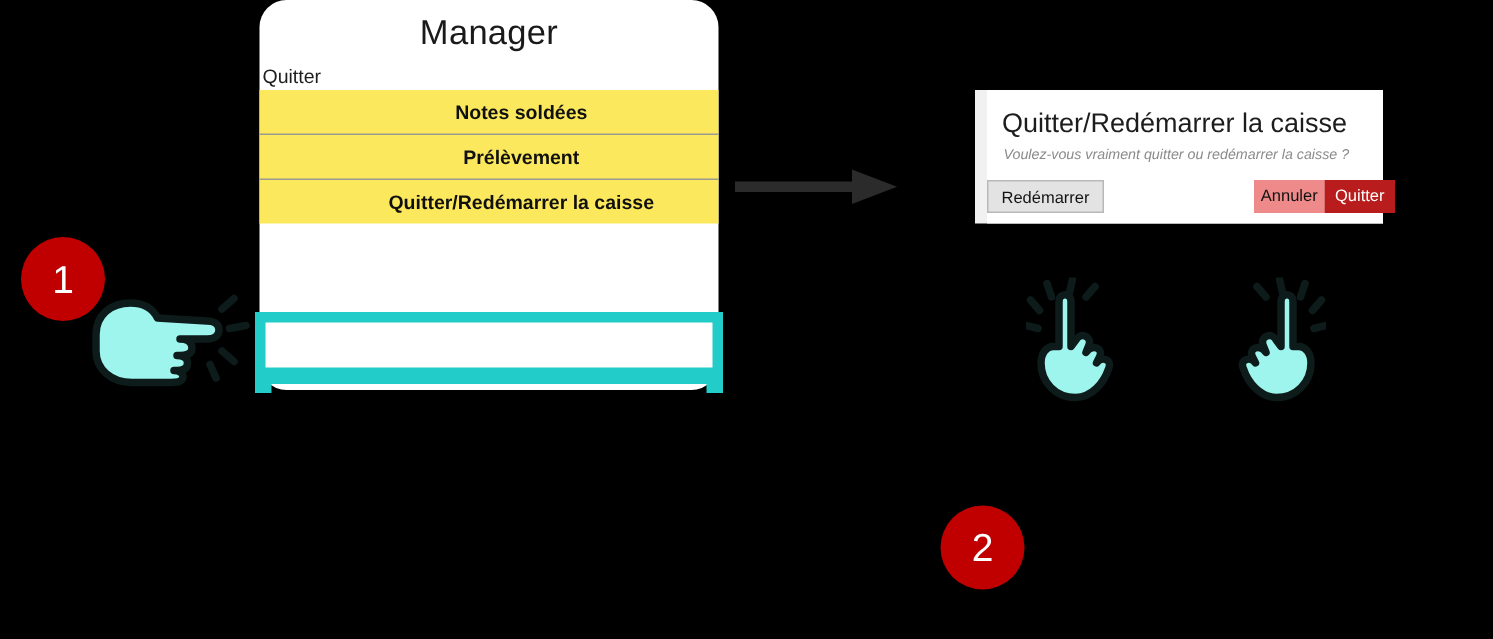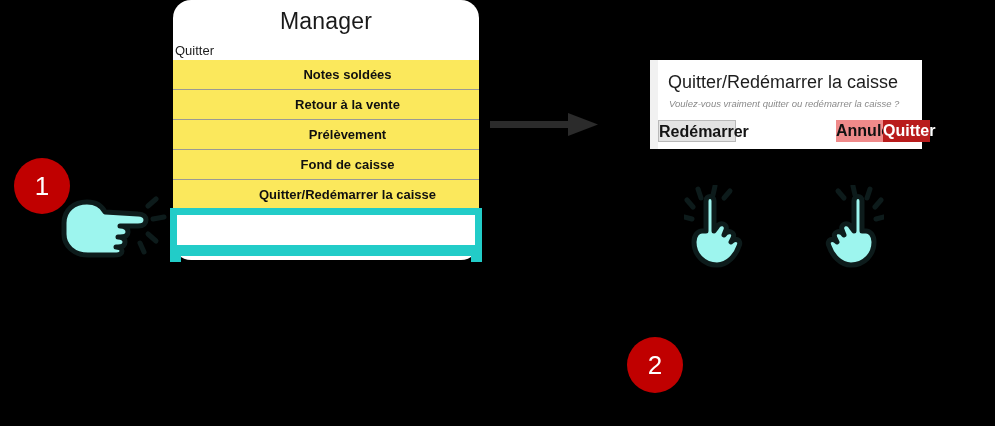--- a/index.html
+++ b/index.html
@@ -150,22 +150,22 @@
     font-size: 9.5px;
     color: #8a8a8a;
     white-space: nowrap;
     font-style: italic;
   }
   .dlg-btn {
     position: absolute;
     top: 60px;
     height: 22px;
     line-height: 22px;
-    font-size: 16px;
-    font-weight: bold;
+    font-size: 11px;
+    font-weight: normal;
     text-align: center;
     box-sizing: border-box;
   }
   #btn-redemarrer {
     left: 0px;
     width: 78px;
     background: #e3e3e3;
     color: #141414;
     border: 1px solid #b9b9b9;
   }
@@ -213,27 +213,21 @@
 
   <div id="manager-panel">
     <div id="manager-title">Manager</div>
     <div id="manager-section-label">Quitter</div>
 
     <div id="menu-list">
       <div class="menu-row">
         <span>Notes soldées</span>
       </div>
       <div class="menu-row">
-        <span>Retour à la vente</span>
-      </div>
-      <div class="menu-row">
         <span>Prélèvement</span>
-      </div>
-      <div class="menu-row">
-        <span>Fond de caisse</span>
       </div>
       <div class="menu-row selected">
         <span>Quitter/Redémarrer la caisse</span>
       </div>
     </div>
   </div>
 
   <div id="selection-frame"></div>
   <div id="selection-foot"></div>
   <div id="selection-foot-l"></div>

